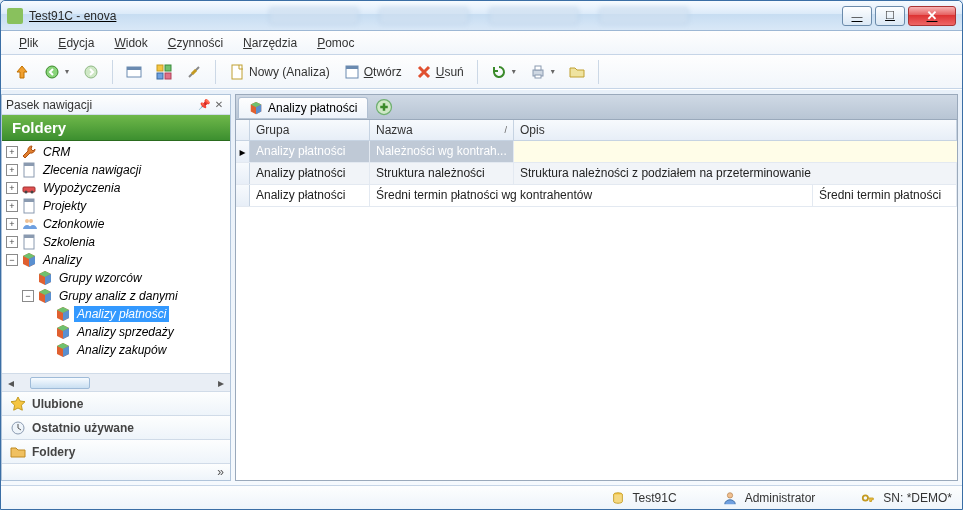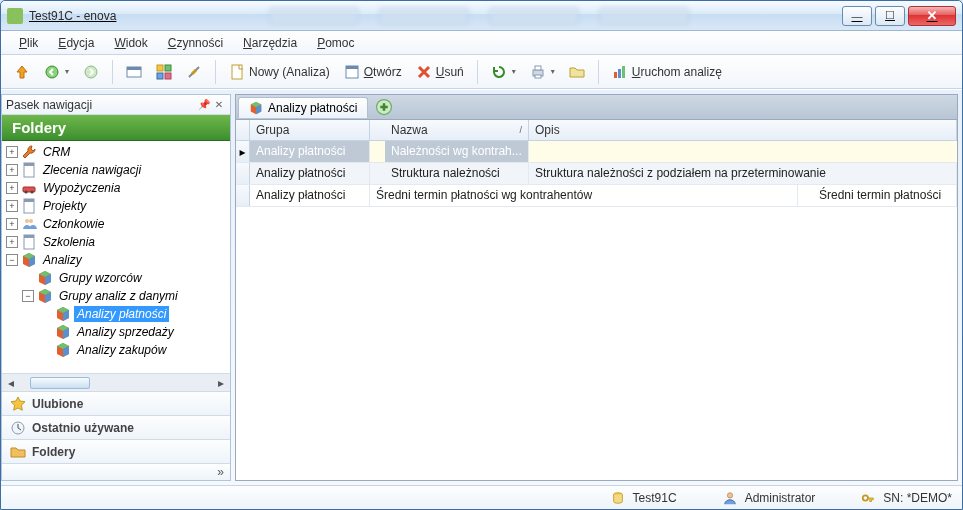--- a/index.html
+++ b/index.html
@@ -64,21 +64,21 @@
 .content { flex:1; display:flex; flex-direction:column; margin:4px 4px 4px 4px; }
 .tabbar { display:flex; align-items:center; height:26px; background:linear-gradient(#cfd9e5,#b8c5d4); border:1px solid #9aa9bb; }
 .tab { display:flex; align-items:center; gap:5px; background:linear-gradient(#fefefe,#edf3fa); border:1px solid #b0bfd1; border-bottom:none; padding:3px 10px; margin-left:2px; border-radius:3px 3px 0 0; }
 .tab .cube { width:14px; height:14px; }
 .newtab { width:20px; height:20px; display:flex; align-items:center; justify-content:center; margin-left:6px; }
 
 .grid-wrap { flex:1; background:#fff; border:1px solid #9aa9bb; border-top:none; display:flex; flex-direction:column;}
 .ghead { display:flex; background:linear-gradient(#f7fafd,#e7eef7); border-bottom:1px solid #c6d3e2; }
 .gcol { border-right:1px solid #c6d3e2; padding:3px 6px; color:#333; position:relative; }
 .c-grupa { width:120px; }
-.c-nazwa { width:144px;margin-left:15px; }
+.c-nazwa { width:144px; }
 .c-opis { flex:1; }
 .sortmark { position:absolute; right:6px; top:5px; font-size:9px; color:#666; }
 
 .grow { display:flex; align-items:stretch; height:22px; border-bottom:1px solid #e3e9f1; }
 .grow .cell { border-right:1px solid #e3e9f1; padding:3px 6px; color:#222; overflow:hidden; text-overflow:ellipsis; white-space:nowrap; }
 .grow .selmark { width:14px; display:flex; align-items:center; justify-content:center; background:linear-gradient(#f7fafd,#e7eef7); border-right:1px solid #c6d3e2; }
 .grow.r0 { background:#fffde8; }
 .grow.r0 .cell.c-grupa, .grow.r0 .cell.c-nazwa { background:#bfc9d6; color:#fff; }
 .grow.r1 { background:#f1f4f8; }
 .grow.r2 { background:#fff; }
@@ -194,28 +194,20 @@
           <rect x="5" y="11" width="6" height="3" fill="#fff" stroke="#8a9ab0"></rect>
         </svg>
         <span class="drop">▾</span>
       </div>
     <div class="tbtn">
         <svg viewBox="0 0 16 16">
           <path d="M1 4h5l2 2h7v7H1z" fill="#efe3a0" stroke="#c0a030"></path>
         </svg>
       </div>
     <div class="sep"></div>
-    <div class="tbtn">
-      <svg viewBox="0 0 16 16">
-          <rect x="2" y="8" width="3" height="6" fill="#e06030"></rect>
-          <rect x="6" y="5" width="3" height="9" fill="#5a90d0"></rect>
-          <rect x="10" y="2" width="3" height="12" fill="#6fc16f"></rect>
-        </svg>
-      <span><u>U</u>ruchom analizę</span>
-    </div>
   </div>
 
   <div class="main">
     <div class="sidebar">
       <div class="sb-title">
         <span>Pasek nawigacji</span>
         <span class="spacer"></span>
         <span class="pin-ic">📌</span>
         <span class="x-ic">✕</span>
       </div>

